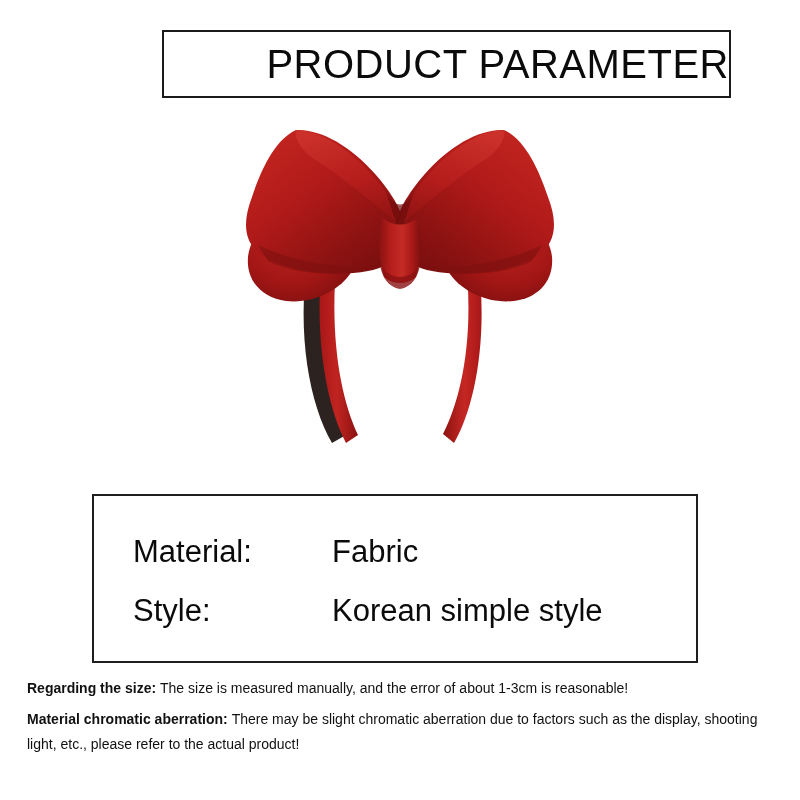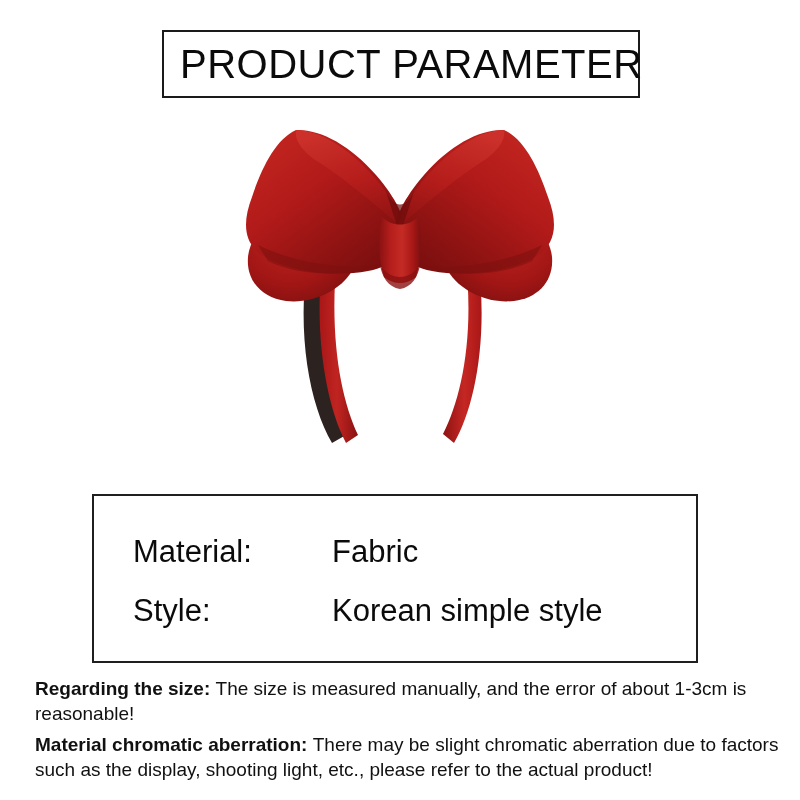--- a/index.html
+++ b/index.html
@@ -15,28 +15,28 @@
     font-family: "Liberation Sans", sans-serif;
     color: #000000;
     -webkit-font-smoothing: antialiased;
   }
 
   
   #title-box {
     position: absolute;
     left: 162px;
     top: 30px;
-    width: 478px;
+    width: 569px;
     height: 68px;
     border: 2px solid #1a1a1a;
     box-sizing: border-box;
     background: #ffffff;
     display: flex;
     align-items: center;
-    justify-content: flex-start;
+    justify-content: flex-end;
     padding-left: 16px;
   }
   #title-text {
     font-size: 40px;
     letter-spacing: 0.5px;
     line-height: 1;
     white-space: nowrap;
     color: #0b0b0b;
   }
 
@@ -93,24 +93,24 @@
   }
 
   
   #notes {
     position: absolute;
     left: 27px;
     top: 676px;
     width: 752px;
   }
   .note {
-    font-size: 19px;
+    font-size: 14px;
     line-height: 25px;
     color: #111111;
-    margin: 0 0 6px 8px;
+    margin: 0 0 6px 0;
     text-align: left;
   }
   .note-label {
     font-weight: bold;
   }
   .note-body {
     font-weight: normal;
   }
 </style>
 </head>

